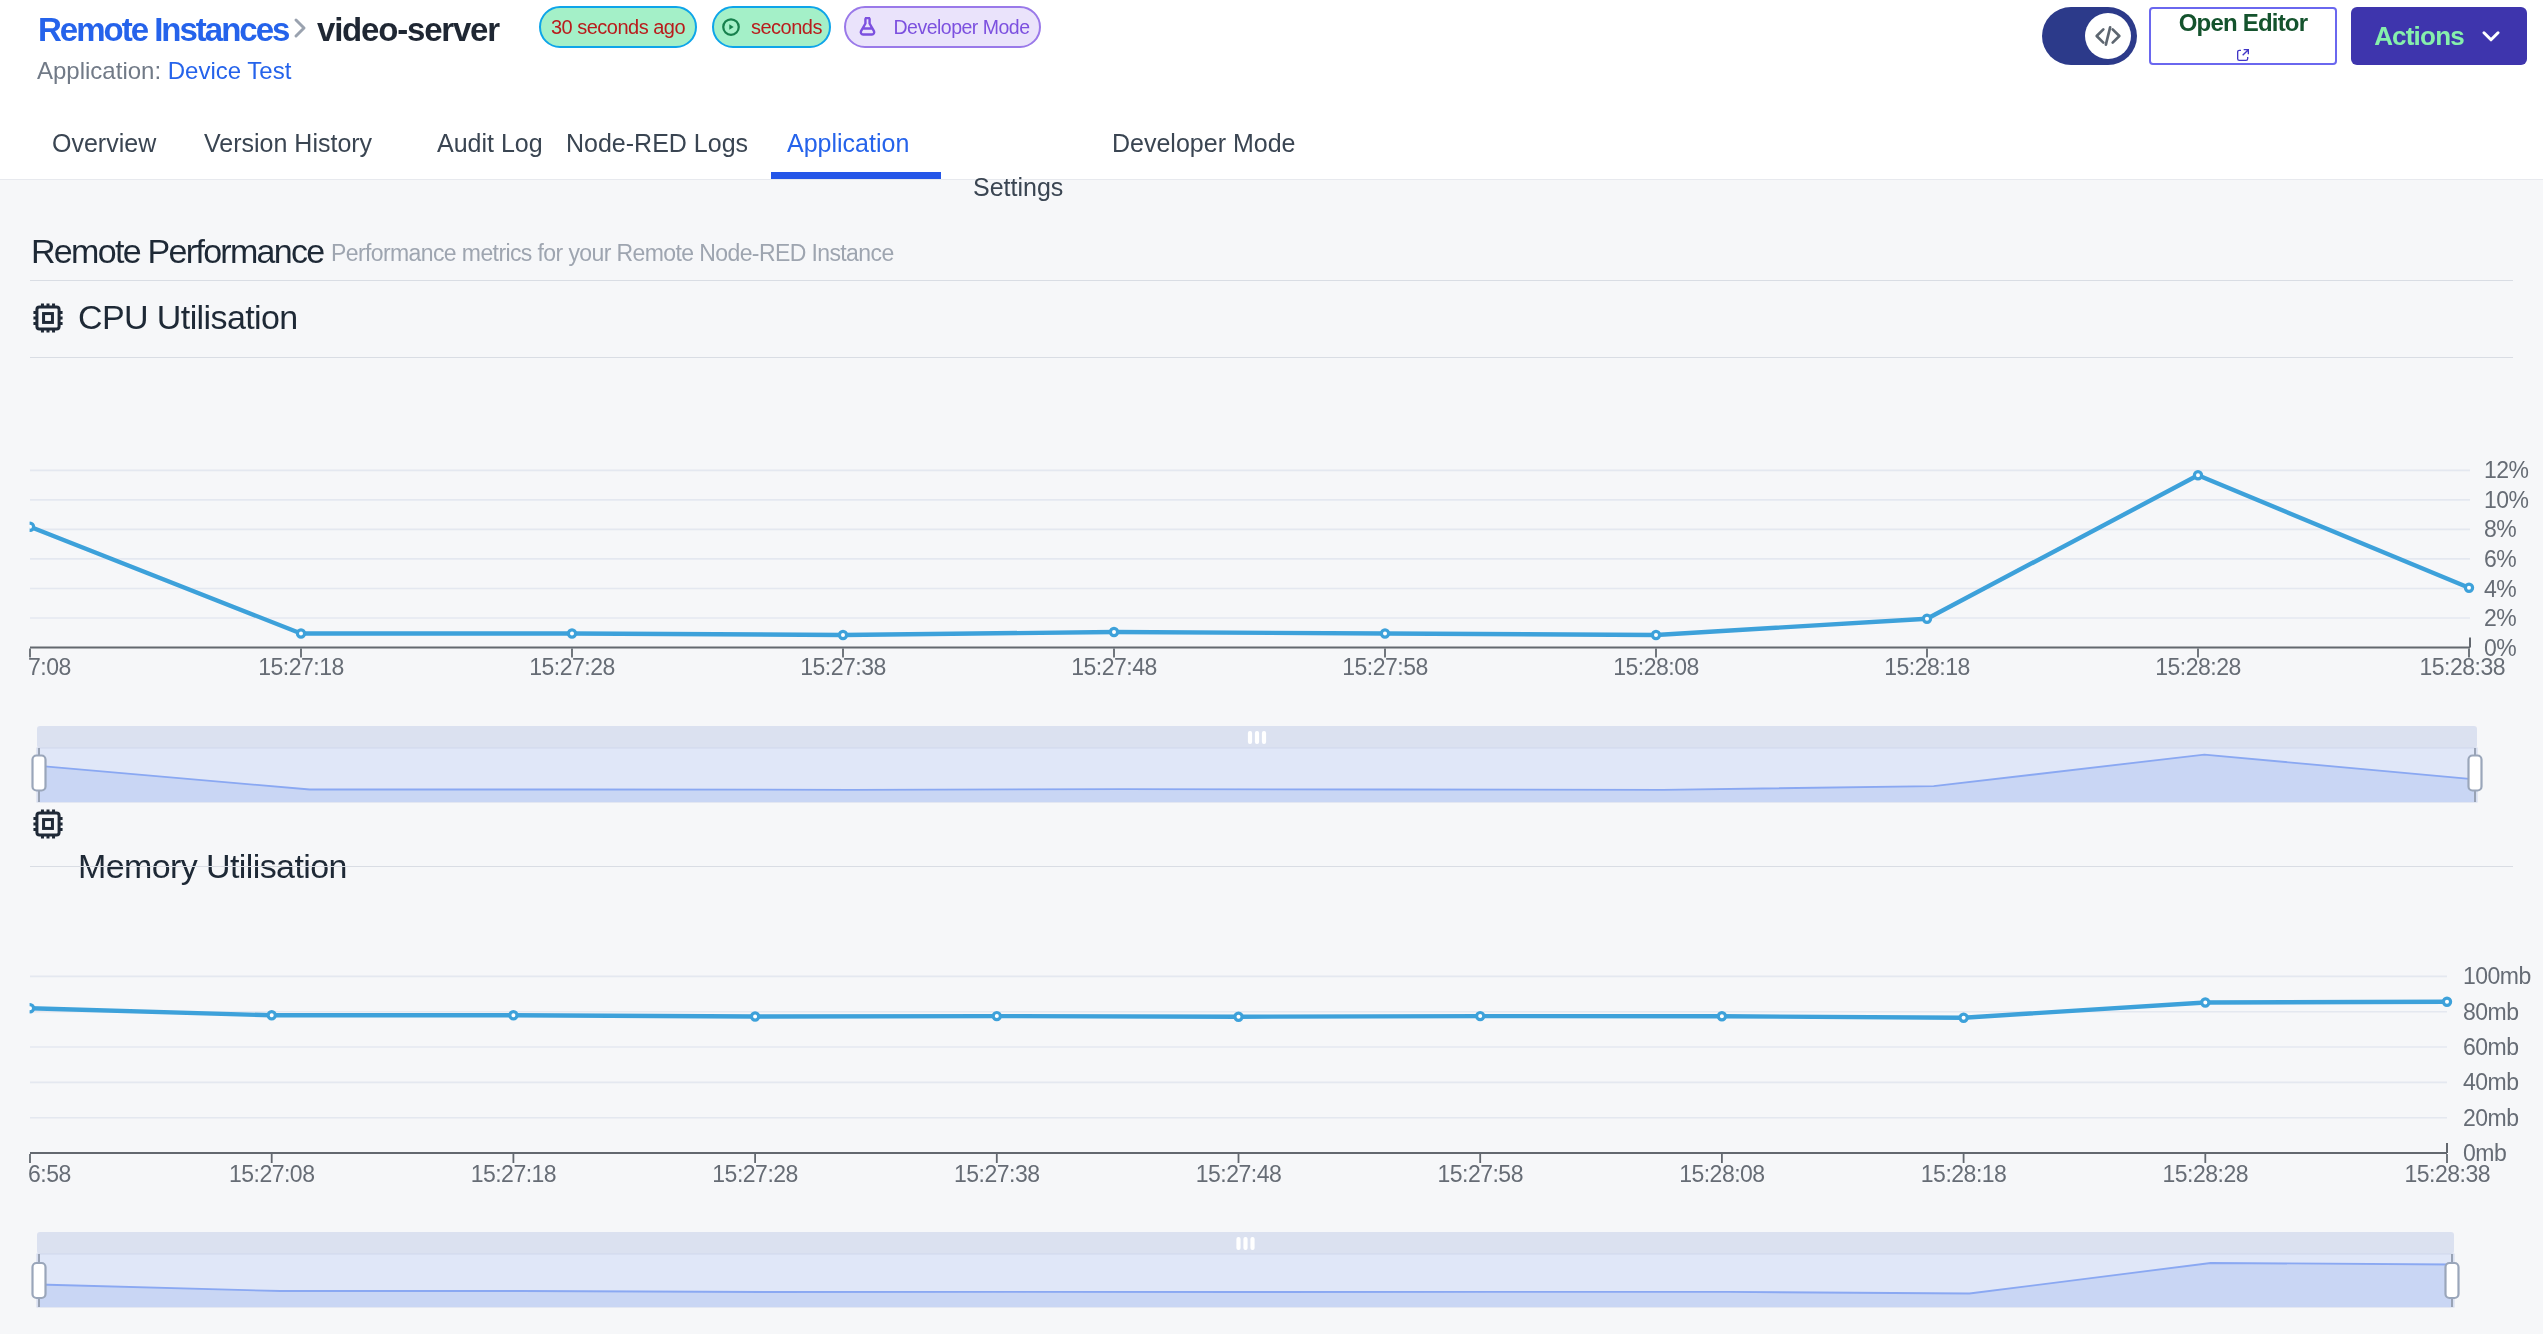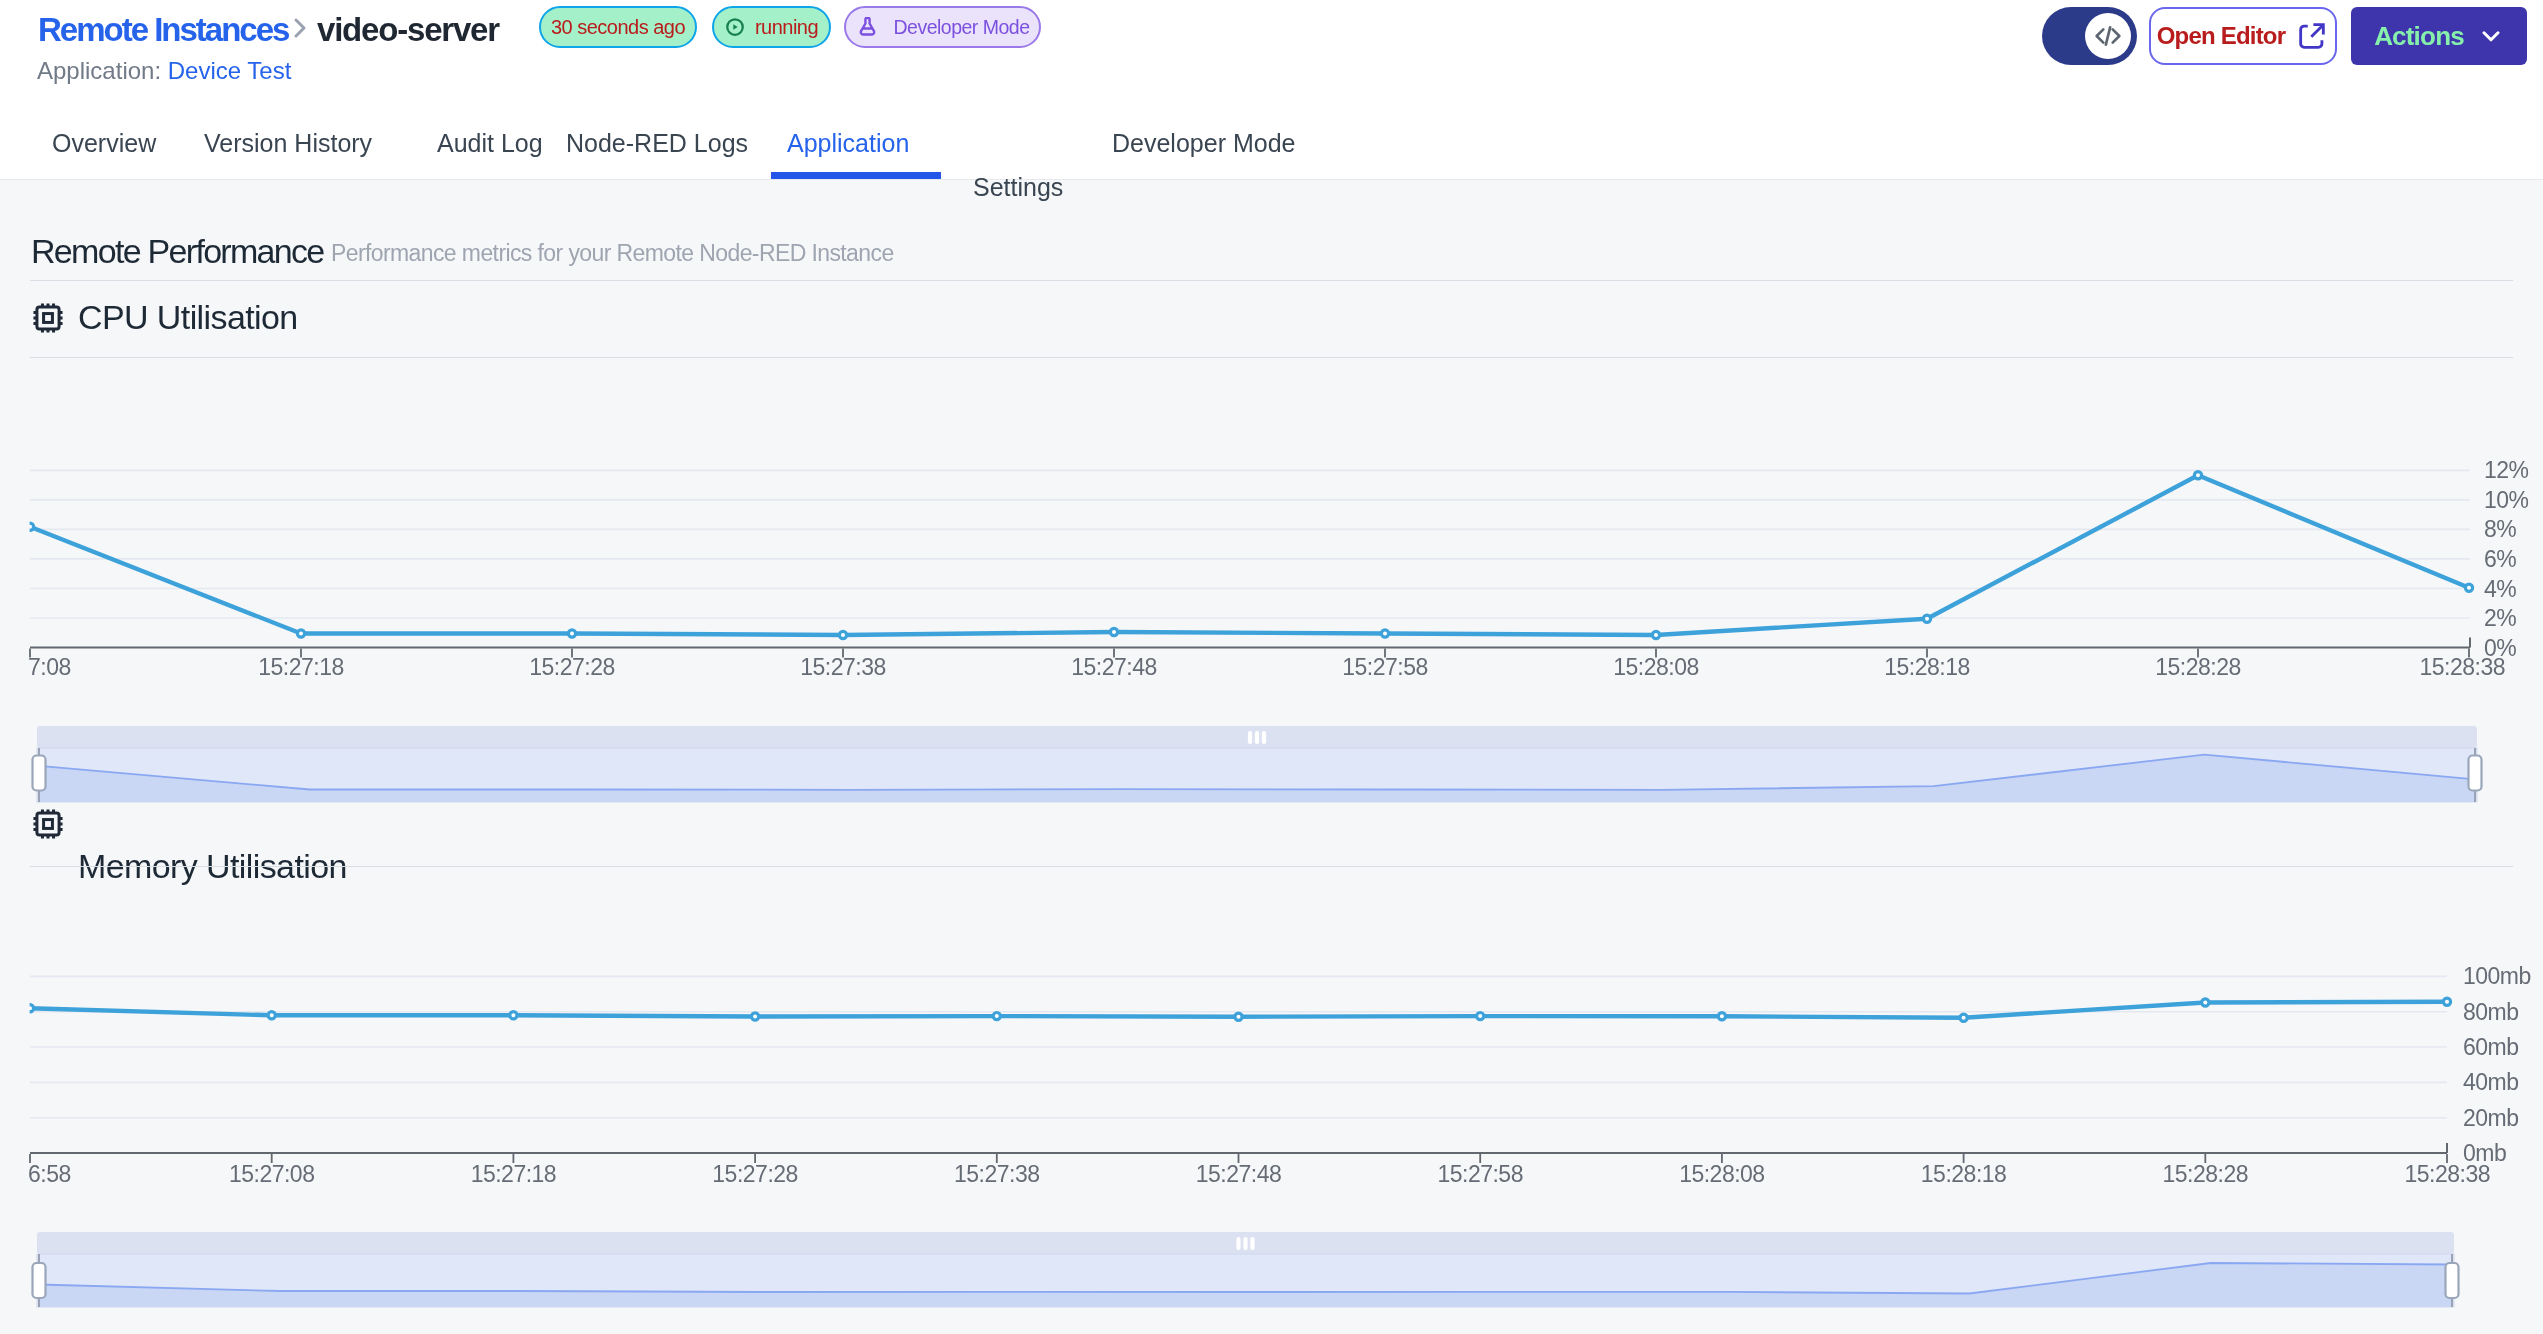--- a/index.html
+++ b/index.html
@@ -11,42 +11,42 @@
   .pill { position:absolute; top:6px; height:42px; border-radius:21px; display:flex; align-items:center; justify-content:center; font-size:20px; letter-spacing:-0.5px; white-space:nowrap; }
   .pill-green { background:#a4f0c8; border:2px solid #0ea5e9; color:#b91c1c; }
   .pill-purple { background:#eae3fb; border:2px solid #9a79e9; color:#7c50df; }
   .approw { left:37px; top:57px; font-size:24px; color:#717a87; }
   .approw a { color:#2563eb; text-decoration:none; }
   .tab { position:absolute; top:129px; font-size:25px; color:#3a4552; }
   .tab.active { color:#2563eb; }
   .tabline { position:absolute; left:771px; top:172px; width:170px; height:7px; background:#2456e8; }
   .toggle { position:absolute; left:2042px; top:7px; width:95px; height:58px; border-radius:29px; background:#2c3a8a; }
   .toggle .knob { position:absolute; left:43px; top:6px; width:46px; height:46px; border-radius:23px; background:#ffffff; display:flex; align-items:center; justify-content:center; color:#6a7380; font-size:21px; font-weight:bold; letter-spacing:1px; }
-  .btn-editor { position:absolute; left:2149px; top:7px; width:188px; height:58px; background:#fff; border:2px solid #6a67ef; border-radius:16px; display:flex; align-items:center; justify-content:center; gap:10px; color:#b91c1c; font-size:24px; font-weight:bold; letter-spacing:-0.8px; white-space:nowrap; }
+  .btn-editor { position:absolute; left:2149px; top:7px; width:188px; height:58px; background:#fff; border:2px solid #6a67ef; border-radius:4px; display:flex; align-items:center; justify-content:center; gap:10px; color:#14532d; font-size:24px; font-weight:bold; letter-spacing:-0.8px; white-space:nowrap;flex-direction:column; }
   .btn-actions { position:absolute; left:2351px; top:7px; width:176px; height:58px; background:#3e35ad; border-radius:6px; display:flex; align-items:center; justify-content:center; gap:14px; color:#86efac; font-size:26px; font-weight:bold; letter-spacing:-0.8px; white-space:nowrap; }
   .ptitle { left:31px; top:232px; font-size:34px; color:#1e2936; letter-spacing:-1.7px; }
   .psub { left:331px; top:240px; font-size:23px; color:#9ea5b0; letter-spacing:-0.6px; white-space:nowrap; }
   .hr { position:absolute; left:30px; width:2483px; height:1px; background:#d9dde4; }
   .sech { position:absolute; left:78px; font-size:34px; color:#1e2936; letter-spacing:-0.6px; }
 </style>
 </head>
 <body>
   <div class="hdr">
     <div class="abs crumb1">Remote Instances</div>
     <svg class="abs" style="left:292px; top:16px;" width="16" height="24" viewBox="0 0 16 24" fill="none" stroke="#9aa2af" stroke-width="3" stroke-linecap="round" stroke-linejoin="round">
       <path d="M4 4 L12 12 L4 20"></path>
     </svg>
     <div class="abs crumb2">video-server</div>
     <div class="pill pill-green" style="left:539px; width:158px;">30 seconds ago</div>
     <div class="pill pill-green" style="left:712px; width:119px; gap:10px;">
       <svg width="20" height="20" viewBox="0 0 24 24" fill="none" stroke="#17804d" stroke-width="2.7">
         <circle cx="12" cy="12" r="9.3"></circle>
         <path d="M10 8.8 L15.2 12 L10 15.2 Z" fill="#17804d" stroke="none"></path>
       </svg>
-      <span>running</span>
+      <span>seconds</span>
     </div>
     <div class="pill pill-purple" style="left:844px; width:197px; gap:13px; font-size:19.5px;">
       <svg width="25" height="25" viewBox="0 0 24 24" fill="none" stroke="#7c50df" stroke-width="2.3">
         <path d="M9.5 3 h5 M10 3 v5.2 L5.8 15.5 a2.2 2.2 0 0 0 2 3.2 h8.4 a2.2 2.2 0 0 0 2-3.2 L14 8.2 V3 M7.5 13 h9"></path>
       </svg>
       <span>Developer Mode</span>
     </div>
     <div class="abs approw">Application: <a>Device Test</a></div>
     <div class="toggle">
       <div class="knob">

